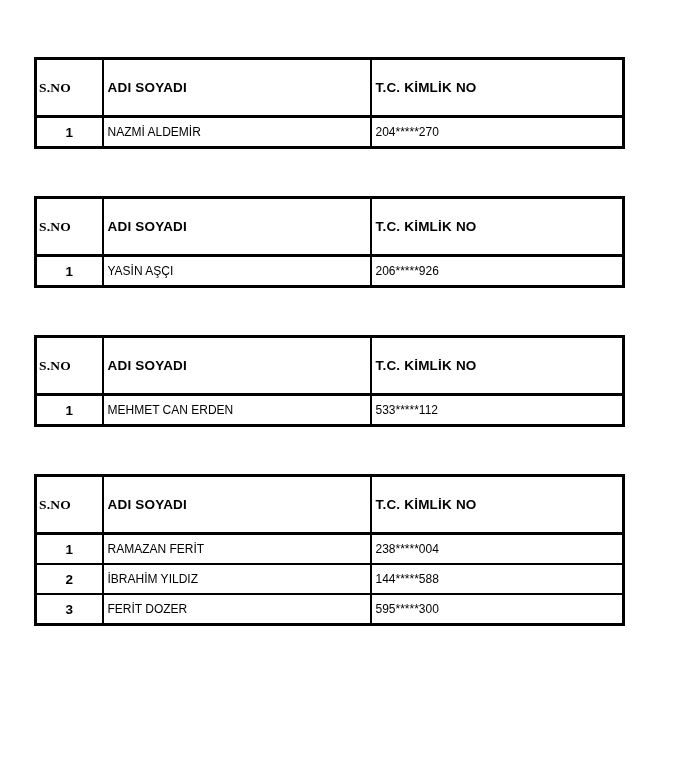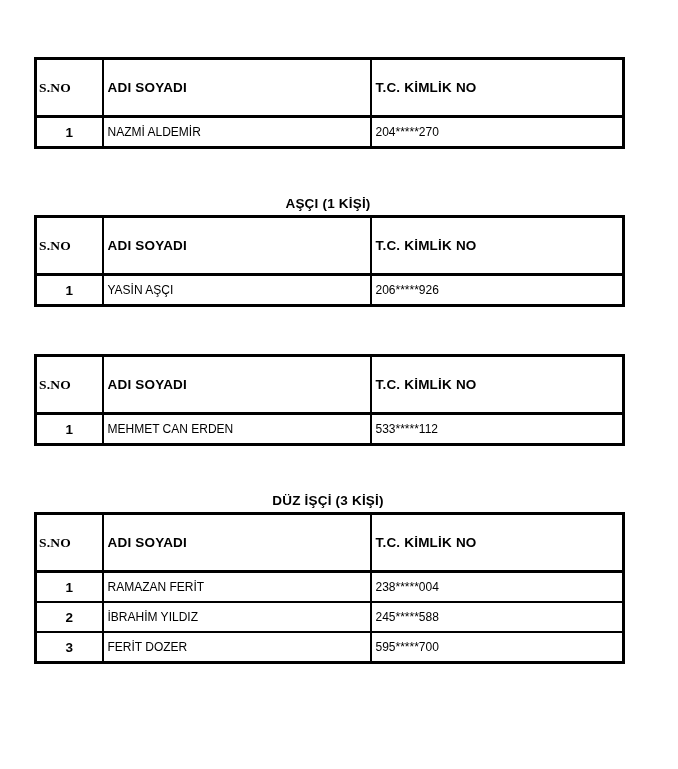--- a/index.html
+++ b/index.html
@@ -91,21 +91,20 @@
   <tr>
     <td class="sno">1</td>
     <td>NAZMİ ALDEMİR</td>
     <td>204*****270</td>
   </tr>
 </tbody>
     </table>
   </div>
 
   <div class="section">
-    <div class="table-title">AŞÇI (1 KİŞİ)</div>
     <table class="roster">
       <colgroup>
         <col class="c-no">
             <col class="c-name">
             <col class="c-tc">
       </colgroup>
       <thead>
         <tr>
           <th class="sno">S.NO</th>
           <th>ADI SOYADI</th>
@@ -140,21 +139,20 @@
   <tr>
     <td class="sno">1</td>
     <td>MEHMET CAN ERDEN</td>
     <td>533*****112</td>
   </tr>
 </tbody>
     </table>
   </div>
 
   <div class="section">
-    <div class="table-title">DÜZ İŞÇİ (3 KİŞİ)</div>
     <table class="roster">
       <colgroup>
         <col class="c-no">
             <col class="c-name">
             <col class="c-tc">
       </colgroup>
       <thead>
         <tr>
           <th class="sno">S.NO</th>
           <th>ADI SOYADI</th>
@@ -164,25 +162,25 @@
       <tbody>
   <tr>
     <td class="sno">1</td>
     <td>RAMAZAN FERİT</td>
     <td>238*****004</td>
   </tr>
 
   <tr>
     <td class="sno">2</td>
     <td>İBRAHİM YILDIZ</td>
-    <td>245*****588</td>
+    <td>144*****588</td>
   </tr>
 
   <tr>
     <td class="sno">3</td>
     <td>FERİT DOZER</td>
-    <td>595*****700</td>
+    <td>595*****300</td>
   </tr>
 </tbody>
     </table>
   </div>
 </div>
 </div>
 
 </body></html>

